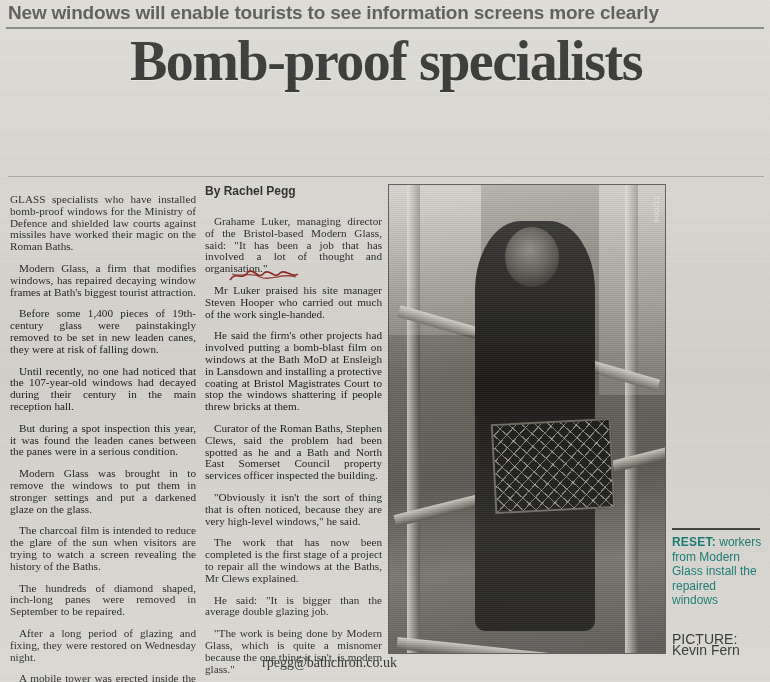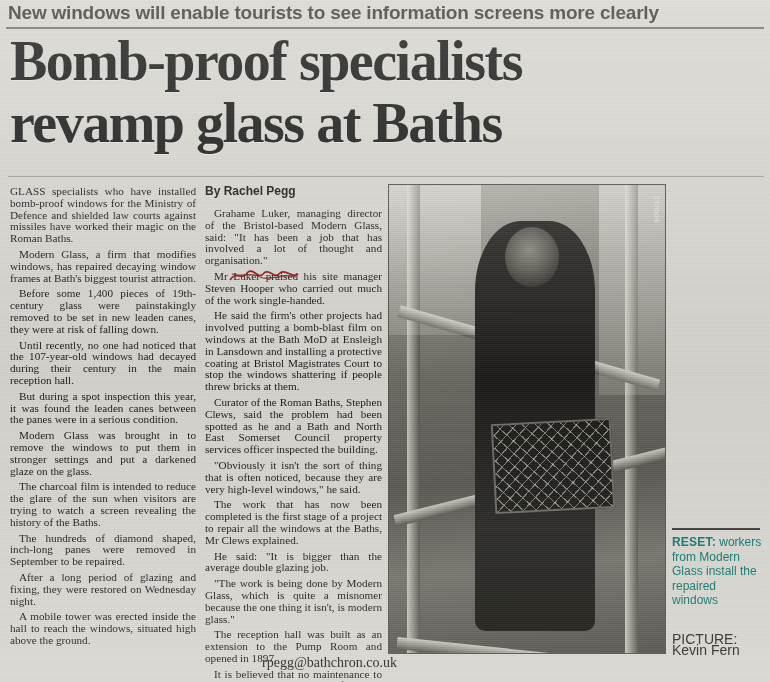--- a/index.html
+++ b/index.html
@@ -52,21 +52,21 @@
     background: #4a4a46;
     opacity: .7;
   }
 
   
   .headline {
     position: absolute;
     left: 10px;
     top: 30px;
     width: 752px;
-    text-align: left;
+    text-align: center;
     font-family: "Liberation Serif", serif;
     font-weight: 700;
     font-size: 56px;
     line-height: 62px;
     letter-spacing: -1.5px;
     color: #1b1b19;
     text-shadow: 0 1px 0 rgba(255,255,255,.35);
   }
   .headline .l1 { display:block; }
   .headline .l2 { display:block; }
@@ -84,21 +84,21 @@
 
   .col {
     position: absolute;
     top: 184px;
     font-size: 11.2px;
     line-height: 11.8px;
     text-align: justify;
     color: #19191a;
   }
   .col p {
-    margin: 2px 0 4px 0;
+    margin: 10px 0 4px 0;
     text-indent: 9px;
   }
   .col p.first {
     text-indent: 0;
   }
 
   #col1 { left: 10px; width: 186px; }
   #col2 { left: 205px; width: 177px; }
 
   .byline {
@@ -250,21 +250,20 @@
 </head>
 <body>
 
 <div id="page">
 
   <div class="kicker">New windows will enable tourists to see information screens more clearly</div>
   <div class="rule-top"></div>
 
   <div class="headline">
     <span class="l1">Bomb-proof specialists</span>
-    <span class="l2">revamp glass at Baths</span>
   </div>
 
   <div class="rule-body"></div>
 
   <div class="byline">By Rachel Pegg</div>
 
   <div class="col" id="col1">
     <p class="first">GLASS specialists who have installed bomb-proof windows for the Ministry of Defence and shielded law courts against missiles have worked their magic on the Roman Baths.</p>
     <p>Modern Glass, a firm that modifies windows, has repaired decaying window frames at Bath's biggest tourist attraction.</p>
     <p>Before some 1,400 pieces of 19th-century glass were painstakingly removed to be set in new leaden canes, they were at risk of falling down.</p>

